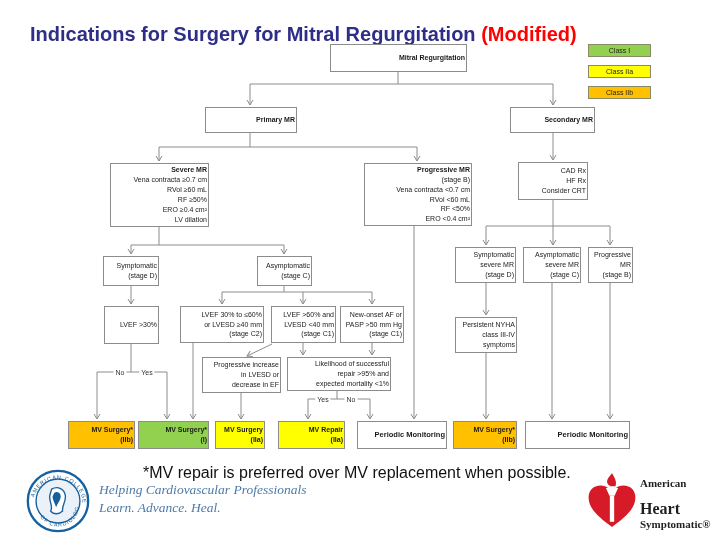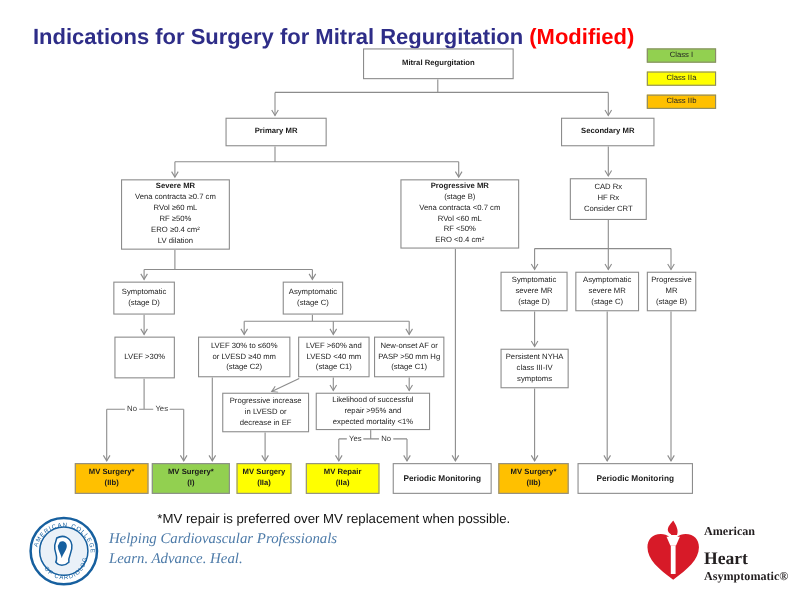--- a/index.html
+++ b/index.html
@@ -4,30 +4,30 @@
 <style>
   html,body{margin:0;padding:0;background:#fff;}
   .slide{position:relative;width:720px;height:540px;background:#ffffff;
          font-family:"Liberation Sans",sans-serif;overflow:hidden;}
   .title{position:absolute;left:30px;top:8px;font-size:20px;font-weight:bold;
          color:#2e2d88;white-space:nowrap;margin-top:15px;}
   .title .mod{color:#ff0000;}
   svg.wires{position:absolute;left:0;top:0;pointer-events:none;}
   .node{position:absolute;box-sizing:border-box;border:1px solid #8c8c8c;background:#fff;
         display:flex;flex-direction:column;justify-content:center;text-align:center;
-        font-size:7px;line-height:1.42;color:#1a1a1a;padding:1px;}
+        font-size:7px;line-height:1.42;color:#1a1a1a;padding:1px;align-items:flex-end;}
   .node .b{font-weight:bold;}
   .fill-green{background:#92d050;}
   .fill-yellow{background:#ffff00;}
   .fill-orange{background:#ffc000;}
   .legend-item{position:absolute;width:63px;height:13px;box-sizing:border-box;
         border:1px solid #8a8a6a;font-size:7px;line-height:11px;text-align:center;color:#222;}
   .lbl{position:absolute;font-size:7px;color:#333;background:#fff;padding:0 2px;
         transform:translate(-50%,-50%);}
-  .footnote{position:absolute;left:143px;top:464px;font-size:12px;color:#111;}
+  .footnote{position:absolute;left:143px;top:464px;font-size:16px;color:#111;}
   .acc-tag{position:absolute;left:99px;color:#4c7aa8;font-family:"Liberation Serif",serif;
         font-style:italic;font-size:13.5px;}
   .aha-text{position:absolute;left:640px;top:478px;color:#231f20;font-weight:bold;line-height:1;font-family:Liberation Serif, serif;}
   .aha-text .l1{font-size:11px;}
   .aha-text .l2{font-size:16px;margin-top:12px;}
   .aha-text .l3{font-size:11px;margin-top:2px;}
 </style>
 </head>
 <body>
 
@@ -252,16 +252,16 @@
 
   <svg style="position:absolute;left:586px;top:473px;" width="52" height="56" viewBox="0 0 60 64">
     <path d="M30,0 C26,5 23,8 25,12 C26,14 28,14 28,15 L34,15 C36,10 33,5 30,0 Z" fill="#d71a28"></path>
     <path d="M30,26 C30,19 24,14 17,14 C8,14 3,20 3,28 C3,41 15,51 30,62 C45,51 57,41 57,28 C57,20 52,14 43,14 C36,14 30,19 30,26 Z" fill="#d71a28"></path>
     <polygon points="23,17 37,17 33,26 27,26" fill="#ffffff"></polygon>
     <rect x="27.5" y="26" width="5" height="30" fill="#ffffff"></rect>
   </svg>
   <div class="aha-text">
     <div class="l1">American</div>
     <div class="l2">Heart</div>
-    <div class="l3">Asymptomatic®</div>
+    <div class="l3">Symptomatic®</div>
   </div>
 
 </div>
 
 </body></html>

